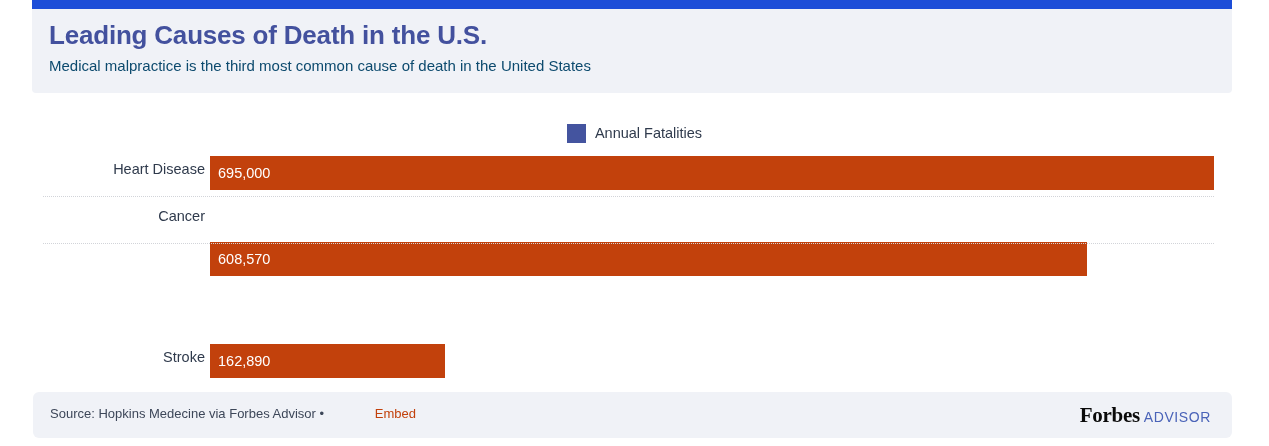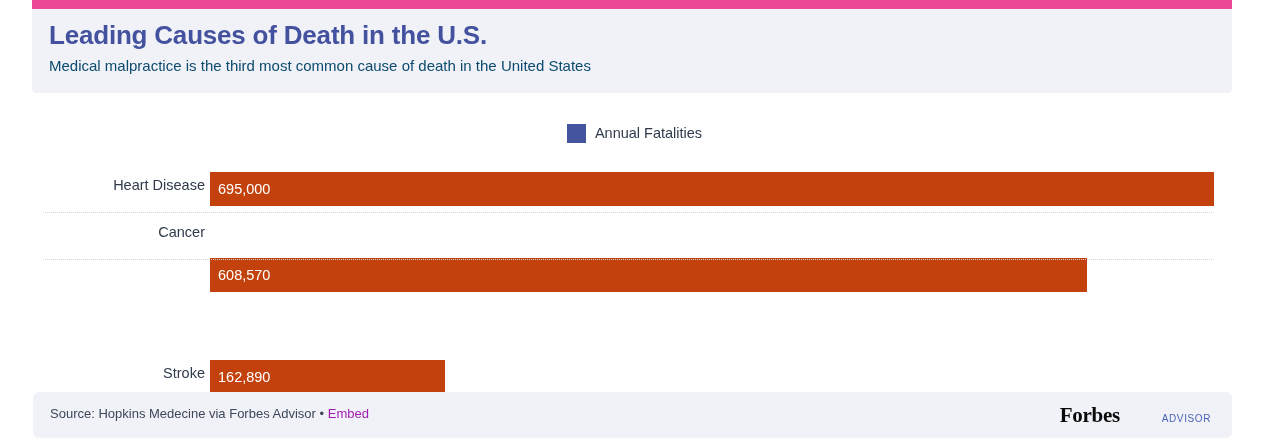--- a/index.html
+++ b/index.html
@@ -25,21 +25,21 @@
 
   
   .header-panel {
     position: absolute;
     left: 32px;
     top: 0px;
     width: 1200px;
     height: 93px;
     background: #f0f2f7;
     box-sizing: border-box;
-    border-top: 9px solid #ec4899;
+    border-top: 9px solid #1d4ed8;
     border-radius: 0 0 4px 4px;
     overflow: hidden;
   }
   .header-title {
     position: absolute;
     left: 17px;
     top: 11px;
     font-size: 26px;
     font-weight: bold;
     color: #43519e;
@@ -81,21 +81,21 @@
   .legend-label {
     font-size: 14.5px;
     color: #2f3a4c;
     line-height: 19px;
   }
 
   
   .plot {
     position: absolute;
     left: 0;
-    top: 167px;
+    top: 151px;
     width: 1080px;
     height: 235px;
   }
   .row {
     position: absolute;
     left: 0;
     width: 1269px;
     height: 47px;
   }
   .row-label {
@@ -144,44 +144,44 @@
   }
   .footer-source {
     position: absolute;
     left: 17px;
     top: 14px;
     font-size: 13px;
     color: #3d4759;
     white-space: nowrap;
   }
   .footer-source .embed-link {
-    color: #a21caf;
+    color: #c2410c;
     text-decoration: none;
+    margin-left: 47px;
   }
   .footer-brand {
     position: absolute;
     right: 21px;
     top: 11px;
     display: flex;
     align-items: baseline;
     gap: 4px;
   }
   .brand-forbes {
     font-family: "Liberation Serif", serif;
     font-size: 21px;
     font-weight: bold;
     color: #0a0a0a;
     letter-spacing: -0.3px;
   }
   .brand-advisor {
-    font-size: 10px;
+    font-size: 14px;
     font-weight: normal;
     color: #4a63b8;
     letter-spacing: 0.6px;
-    margin-left: 38px;
   }
 </style>
 </head>
 <body>
 
 <div class="chart-card">
 
   <div class="header-panel">
     <div class="header-title">Leading Causes of Death in the U.S.</div>
     <div class="header-subtitle">Medical malpractice is the third most common cause of death in the United States</div>

